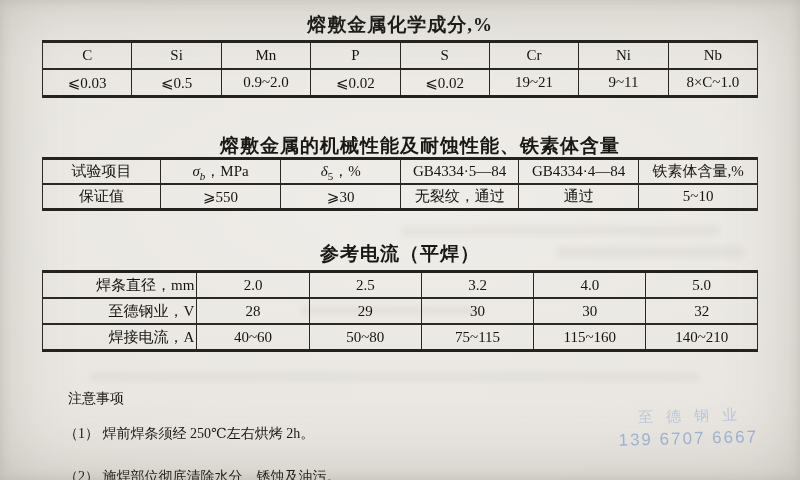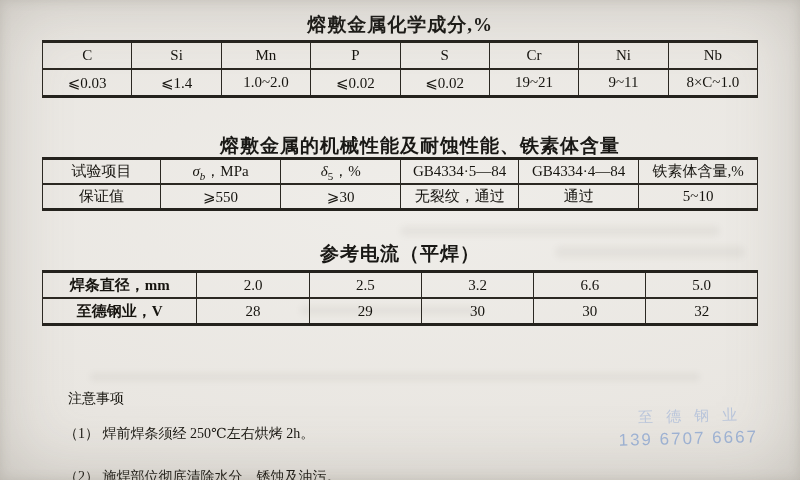--- a/index.html
+++ b/index.html
@@ -42,21 +42,21 @@
     text-align:center;vertical-align:middle;
     padding:0 2px;font-weight:normal;
     white-space:nowrap;overflow:hidden;
   }
   #table1{top:40px;}
   #table1 th,#table1 td{height:25px;}
   #table2{top:157px;}
   #table2 th,#table2 td{height:23px;}
   #table3{top:270px;}
   #table3 td{height:24px;}
-  #table3 td.lbl{text-align:center;padding-left:2px;font-weight:bold;}
+  #table3 td.lbl{text-align:right;padding-left:2px;}
 
   .sym{font-style:italic;}
   sub{font-size:11px;line-height:0;}
 
   .note{
     position:absolute;left:64px;color:#17150f;font-size:14px;white-space:nowrap;
   }
   #noteHeading{top:390px;left:68px;}
   #note1{top:425px;}
   #note2{top:468px;}
@@ -99,22 +99,22 @@
         <th>Si</th>
         <th>Mn</th>
         <th>P</th>
         <th>S</th>
         <th>Cr</th>
         <th>Ni</th>
         <th>Nb</th>
       </tr>
       <tr>
         <td>⩽0.03</td>
-        <td>⩽1.4</td>
-        <td>1.0~2.0</td>
+        <td>⩽0.5</td>
+        <td>0.9~2.0</td>
         <td>⩽0.02</td>
         <td>⩽0.02</td>
         <td>19~21</td>
         <td>9~11</td>
         <td>8×C~1.0</td>
       </tr>
     </tbody>
   </table>
 
   <div class="title" id="title2">熔敷金属的机械性能及耐蚀性能、铁素体含量</div>
@@ -158,31 +158,39 @@
       <col style="width:15.7%">
         <col style="width:15.7%">
         <col style="width:15.6%">
     </colgroup>
     <tbody>
       <tr>
         <td class="lbl">焊条直径，mm</td>
         <td>2.0</td>
         <td>2.5</td>
         <td>3.2</td>
-        <td>6.6</td>
+        <td>4.0</td>
         <td>5.0</td>
       </tr>
       <tr>
         <td class="lbl">至德钢业，V</td>
         <td>28</td>
         <td>29</td>
         <td>30</td>
         <td>30</td>
         <td>32</td>
       </tr>
+      <tr>
+        <td class="lbl">焊接电流，A</td>
+        <td>40~60</td>
+        <td>50~80</td>
+        <td>75~115</td>
+        <td>115~160</td>
+        <td>140~210</td>
+      </tr>
     </tbody>
   </table>
 
   <div class="note" id="noteHeading">注意事项</div>
   <div class="note" id="note1">（1） 焊前焊条须经 250℃左右烘烤 2h。</div>
   <div class="note" id="note2">（2） 施焊部位彻底清除水分、锈蚀及油污。</div>
 
   <div id="watermark">
     <div id="wmName">至德钢业</div>
     <div id="wmPhone">139 6707 6667</div>

